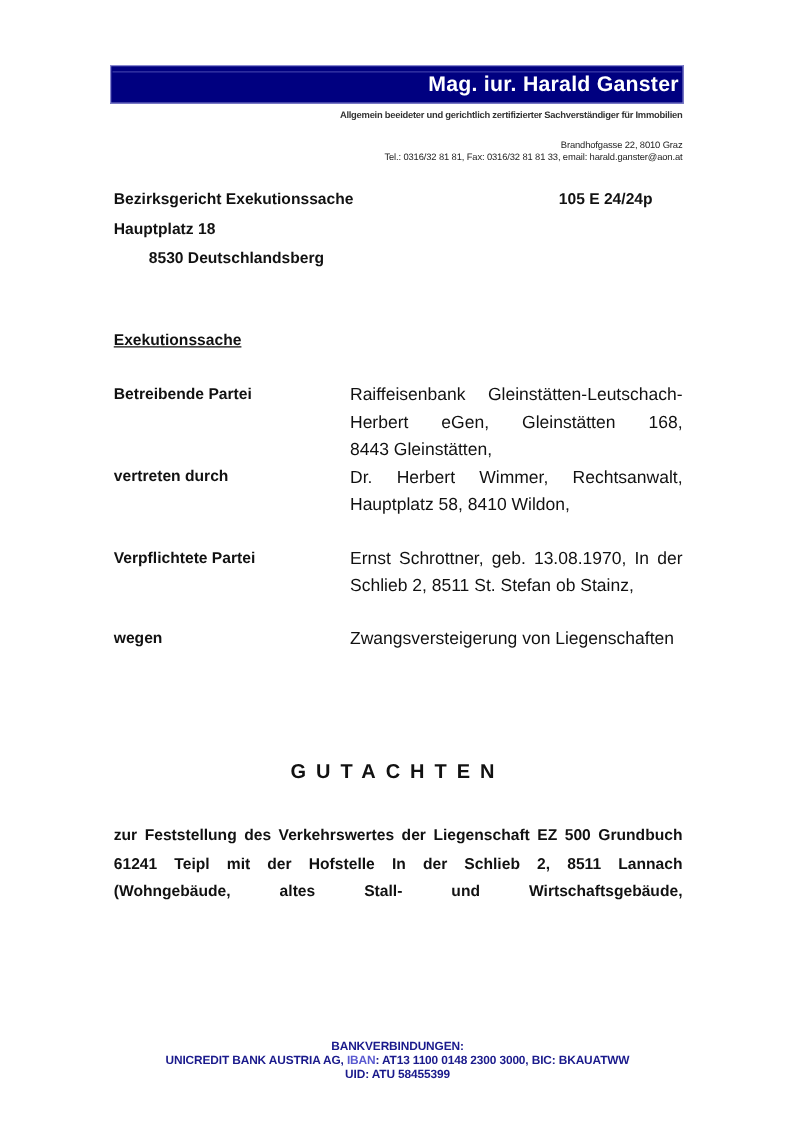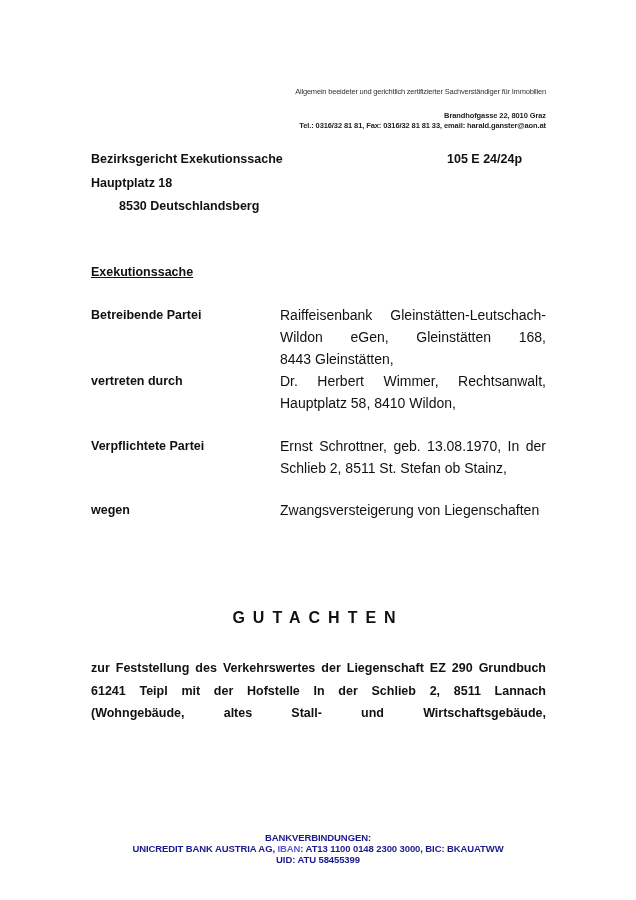--- a/index.html
+++ b/index.html
@@ -6,22 +6,22 @@
   body { width: 636px; height: 900px; position: relative; overflow: hidden;
          font-family: "Liberation Sans", sans-serif; color: #111; }
   .page { position: absolute; left: 0; top: 0; width: 636px; height: 900px; }
 
   .header-bar { position: absolute; left: 88px; top: 52px; width: 459px; height: 31px;
                 background: #000080; border: 1px solid #8a8ad0; box-sizing: border-box;
                 display: flex; align-items: center; justify-content: flex-end; padding-right: 3px; }
   .header-bar::before { content: ""; position: absolute; left: 1px; right: 1px; top: 4px; height: 1px; background: #3b3ba8; }
   .header-name { color: #ffffff; font-weight: bold; font-size: 17px; letter-spacing: 0.2px; }
 
-  .subtitle { position: absolute; right: 90px; top: 87px; font-size: 7.5px; color: #333; white-space: nowrap; letter-spacing: -0.2px; }
-  .addr { position: absolute; right: 90px; font-size: 7.5px; font-weight: bold; color: #222; white-space: nowrap; letter-spacing: -0.1px; padding-left: 44px; }
+  .subtitle { position: absolute; right: 90px; top: 87px; font-size: 7.5px; color: #333; white-space: nowrap; letter-spacing: -0.2px; font-weight: bold; }
+  .addr { position: absolute; right: 90px; font-size: 7.5px; font-weight: normal; color: #222; white-space: nowrap; letter-spacing: -0.1px; padding-left: 44px; }
   .addr1 { top: 111px; }
   .addr2 { top: 121px; }
 
   .bold13 { font-weight: bold; font-size: 12.5px; position: absolute; white-space: nowrap; }
   .court-name { left: 91px; top: 152px; }
   .case-no { left: 447px; top: 152px; text-align: right; }
   .court-street { left: 91px; top: 176px; }
   .court-city { left: 91px; top: 199px; margin-left: 28px; }
   .section-heading { left: 91px; top: 265px; text-decoration: underline; }
 
@@ -37,35 +37,38 @@
   .desc .line.last { text-align-last: left; }
 
   .footer { position: absolute; left: 0; width: 636px; top: 800px; text-align: center; color: #1a1a8c; font-weight: bold; font-size: 9.5px; line-height: 11px; letter-spacing: -0.1px; margin-top: 32px; }
   .footer .iban-hl { color: #5a5ad0; }
 </style>
 </head>
 <body>
 
 <div class="page">
 
+  <div class="header-bar">
+    <span class="header-name">Mag. iur. Harald Ganster</span>
+  </div>
   <div class="subtitle">Allgemein beeideter und gerichtlich zertifizierter Sachverständiger für Immobilien</div>
   <div class="addr addr1">Brandhofgasse 22, 8010 Graz</div>
   <div class="addr addr2">Tel.: 0316/32 81 81, Fax: 0316/32 81 81 33, email: harald.ganster@aon.at</div>
 
   <div class="bold13 court-name">Bezirksgericht Exekutionssache</div>
   <div class="bold13 case-no">105 E 24/24p</div>
   <div class="bold13 court-street">Hauptplatz 18</div>
   <div class="bold13 court-city">8530 Deutschlandsberg</div>
 
   <div class="bold13 section-heading">Exekutionssache</div>
 
   <div class="label" style="top:308px">Betreibende Partei</div>
   <div class="value" style="top:304px">
     <span class="line">Raiffeisenbank Gleinstätten-Leutschach-</span>
-    <span class="line">Wildon eGen, Gleinstätten 168,</span>
+    <span class="line">Herbert eGen, Gleinstätten 168,</span>
     <span class="line last">8443 Gleinstätten,</span>
   </div>
 
   <div class="label" style="top:374px">vertreten durch</div>
   <div class="value" style="top:370px">
     <span class="line">Dr. Herbert Wimmer, Rechtsanwalt,</span>
     <span class="line last">Hauptplatz 58, 8410 Wildon,</span>
   </div>
 
   <div class="label" style="top:439px">Verpflichtete Partei</div>
@@ -75,21 +78,21 @@
   </div>
 
   <div class="label" style="top:503px">wegen</div>
   <div class="value" style="top:499px">
     <span class="line last">Zwangsversteigerung von Liegenschaften</span>
   </div>
 
   <div class="title">GUTACHTEN</div>
 
   <div class="desc">
-    <span class="line">zur Feststellung des Verkehrswertes der Liegenschaft EZ 290 Grundbuch</span>
+    <span class="line">zur Feststellung des Verkehrswertes der Liegenschaft EZ 500 Grundbuch</span>
     <span class="line">61241 Teipl mit der Hofstelle In der Schlieb 2, 8511 Lannach</span>
     <span class="line">(Wohngebäude, altes Stall- und Wirtschaftsgebäude,</span>
   </div>
 
   <div class="footer">
     <div>BANKVERBINDUNGEN:</div>
     <div><span>UNICREDIT BANK AUSTRIA AG, </span><span class="iban-hl">IBAN</span><span>: AT13 1100 0148 2300 3000, BIC: BKAUATWW</span></div>
     <div>UID: ATU 58455399</div>
   </div>
 

